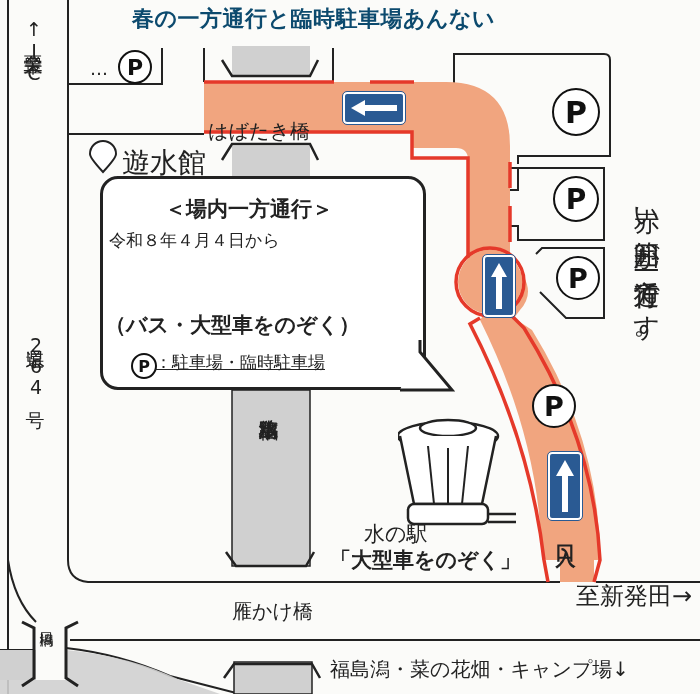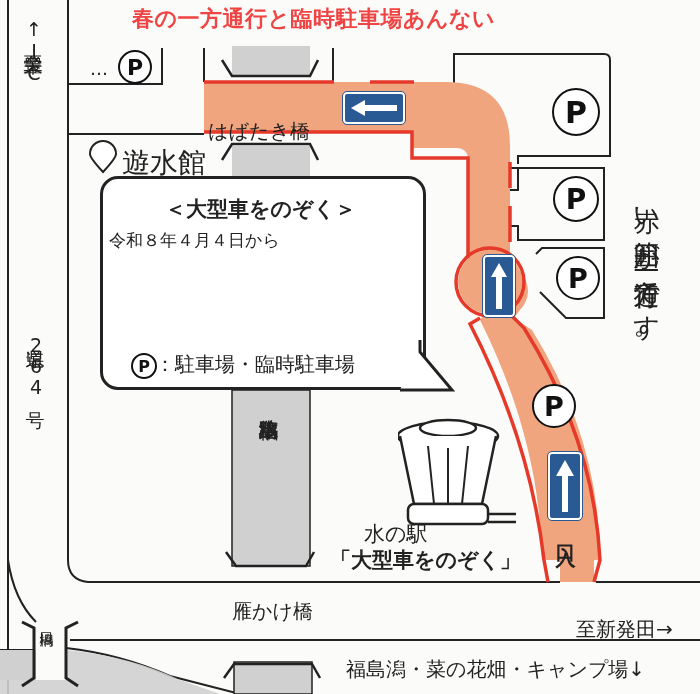--- a/index.html
+++ b/index.html
@@ -1,19 +1,19 @@
 <!DOCTYPE html>
 <html><head>
 <meta charset="utf-8">
 <style>
   html,body{margin:0;padding:0;background:#fbfbf9;}
   body{width:700px;height:694px;position:relative;overflow:hidden;font-family:"DejaVu Sans","Liberation Sans",sans-serif;color:#222;}
   #map{position:absolute;left:0;top:0;width:700px;height:694px;}
   .abs{position:absolute;}
-  .title{left:132px;top:4px;font-size:22px;font-weight:bold;letter-spacing:0.5px;color:#ef4444;white-space:nowrap;}
+  .title{left:132px;top:4px;font-size:22px;font-weight:bold;letter-spacing:0.5px;color:#0c4a6e;white-space:nowrap;}
   .vtext{writing-mode:vertical-rl;text-orientation:upright;white-space:nowrap;}
   .lbl{font-size:20px;color:#222;white-space:nowrap;}
   .pc{position:absolute;border:2px solid #111;border-radius:50%;background:#fff;display:flex;align-items:center;justify-content:center;font-weight:bold;color:#111;font-family:"DejaVu Sans",sans-serif;}
   .callout{position:absolute;left:100px;top:176px;width:326px;height:214px;border:3px solid #222;border-radius:18px;background:#fff;box-sizing:border-box;}
   .callout .ln{position:absolute;white-space:nowrap;color:#222;}
   .sign{position:absolute;background:#2a5a93;border:2px solid #fff;outline:1.5px solid #2a5a93;border-radius:4px;display:flex;align-items:center;justify-content:center;}
 </style>
 </head>
 <body>
 
@@ -80,26 +80,27 @@
 </div>
 
 <div class="abs" style="left:88px;top:140px;">
   <svg width="30" height="34" viewBox="0 0 30 34">
       <path d="M15 32 Q2 18 2 14 A13 13 0 0 1 28 14 Q28 18 15 32 Z" fill="#fff" stroke="#222" stroke-width="2"></path>
     </svg>
 </div>
 <div class="abs lbl" style="left:122px;top:144px;font-size:28px;">遊水館</div>
 
 <div class="callout">
-  <div class="ln" style="left:62px;top:16px;font-size:21px;font-weight:bold;">＜大型車をのぞく＞</div>
+  <div class="ln" style="left:62px;top:16px;font-size:21px;font-weight:bold;">＜場内一方通行＞</div>
   <div class="ln" style="left:6px;top:50px;font-size:17px;">令和８年４月４日から</div>
+  <div class="ln" style="left:2px;top:132px;font-size:21px;font-weight:bold;">（バス・大型車をのぞく）</div>
   <div class="pc" style="left:28px;top:174px;width:22px;height:22px;font-size:16px;">
       <span>P</span>
     </div>
-  <div class="ln" style="left:52px;top:172px;font-size:20px;">：駐車場・臨時駐車場</div>
+  <div class="ln" style="left:52px;top:172px;font-size:17px;text-decoration:underline;">：駐車場・臨時駐車場</div>
 </div>
 
 <svg class="abs" style="left:400px;top:340px;" width="60" height="56" viewBox="0 0 60 56">
   <path d="M20 0 L20 12 L52 50 L0 50" fill="#fff" stroke="#222" stroke-width="3"></path>
 </svg>
 
 <div class="abs vtext lbl" style="left:259px;top:404px;font-size:20px;line-height:1;">福島潟放水路</div>
 
 <div class="pc" style="left:552px;top:88px;width:44px;height:44px;font-size:30px;">
     <span>P</span>
@@ -137,26 +138,26 @@
   <line x1="50" y1="34" x2="50" y2="90" stroke="#222" stroke-width="2"></line>
   <line x1="70" y1="32" x2="64" y2="90" stroke="#222" stroke-width="2"></line>
   <rect x="10" y="90" width="80" height="20" rx="6" fill="#fff" stroke="#222" stroke-width="2.5"></rect>
   <line x1="90" y1="100" x2="118" y2="100" stroke="#222" stroke-width="2.5"></line>
   <line x1="90" y1="108" x2="118" y2="108" stroke="#222" stroke-width="2.5"></line>
 </svg>
 <div class="abs lbl" style="left:330px;top:520px;font-size:21px;font-weight:normal;margin-left:34px;">水の駅</div>
 <div class="abs lbl" style="left:330px;top:546px;font-size:21px;font-weight:bold;">「大型車をのぞく」</div>
 
 <div class="abs lbl" style="left:232px;top:598px;font-size:20px;">雁かけ橋</div>
-<div class="abs lbl" style="left:576px;top:616px;font-size:20px;text-align:center;">至新発田→</div>
+<div class="abs lbl" style="left:576px;top:580px;font-size:24px;text-align:center;">至新発田→</div>
 
 <svg class="abs" style="left:0;top:620px;" width="700" height="74" viewBox="0 0 700 74">
   <line x1="70" y1="20" x2="700" y2="20" stroke="#222" stroke-width="2"></line>
   <path d="M0 30 L34 30 M66 28 Q120 34 170 56 L240 74" fill="none" stroke="#222" stroke-width="2"></path>
   <path d="M0 30 L36 30 L36 60 L0 60 Z" fill="#d0d0d0"></path>
   <path d="M66 30 Q130 36 180 60 L220 74 L0 74 L0 60 L66 60 Z" fill="#d0d0d0" opacity="0.9"></path>
   <rect x="234" y="42" width="78" height="32" fill="#d0d0d0" stroke="#222" stroke-width="1.5"></rect>
   <path d="M224 58 L234 44 L312 44 L320 58" fill="none" stroke="#222" stroke-width="2.5"></path>
   <path d="M22 2 L34 8 L34 58 L22 66" fill="none" stroke="#222" stroke-width="3"></path>
   <path d="M78 2 L66 8 L66 58 L78 66" fill="none" stroke="#222" stroke-width="3"></path>
 </svg>
 <div class="abs vtext lbl" style="left:40px;top:622px;font-size:14px;line-height:1;">潟口橋</div>
-<div class="abs lbl" style="left:346px;top:656px;font-size:20px;">福島潟・菜の花畑・キャンプ場↓</div>
+<div class="abs lbl" style="left:330px;top:656px;font-size:20px;">福島潟・菜の花畑・キャンプ場↓</div>
 
 </body></html>

